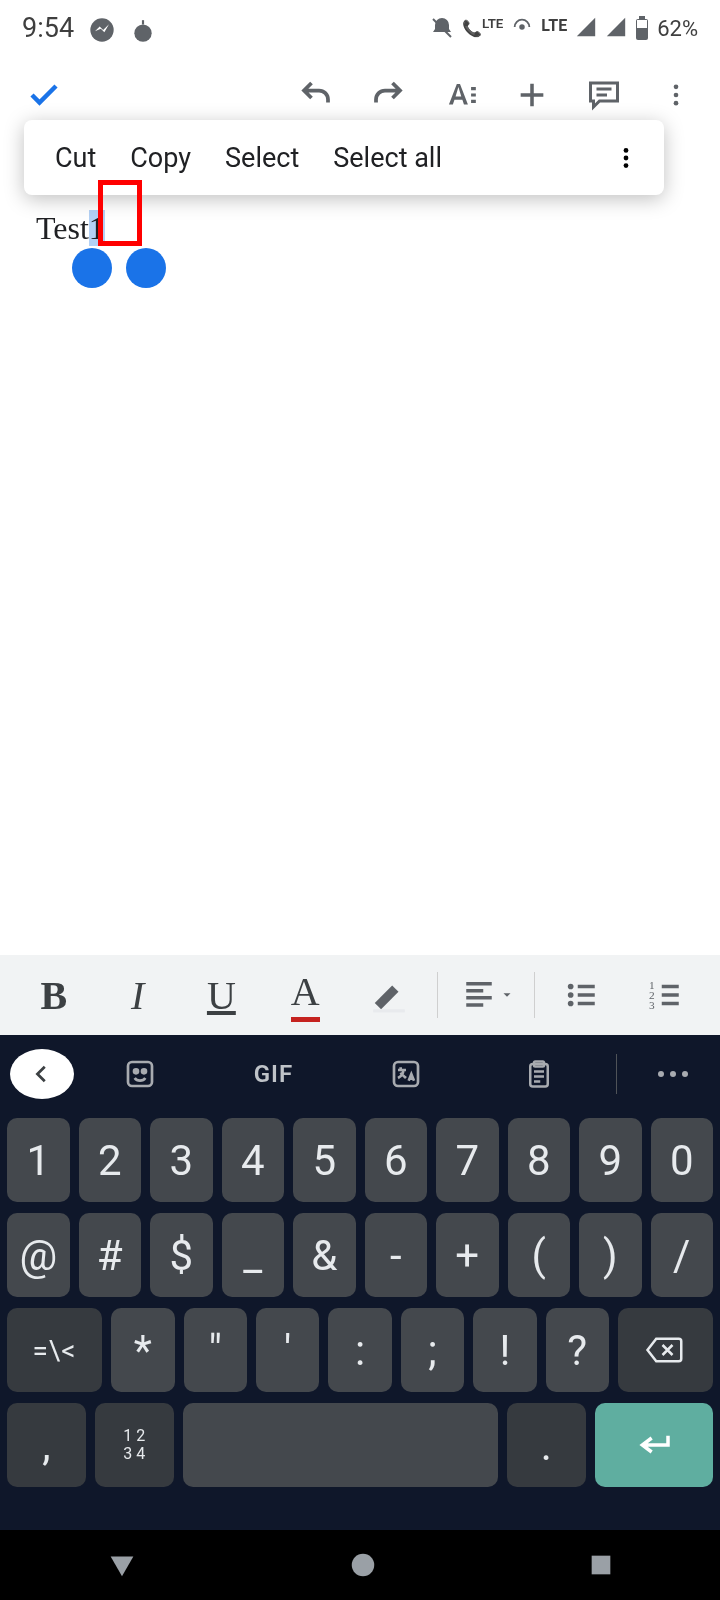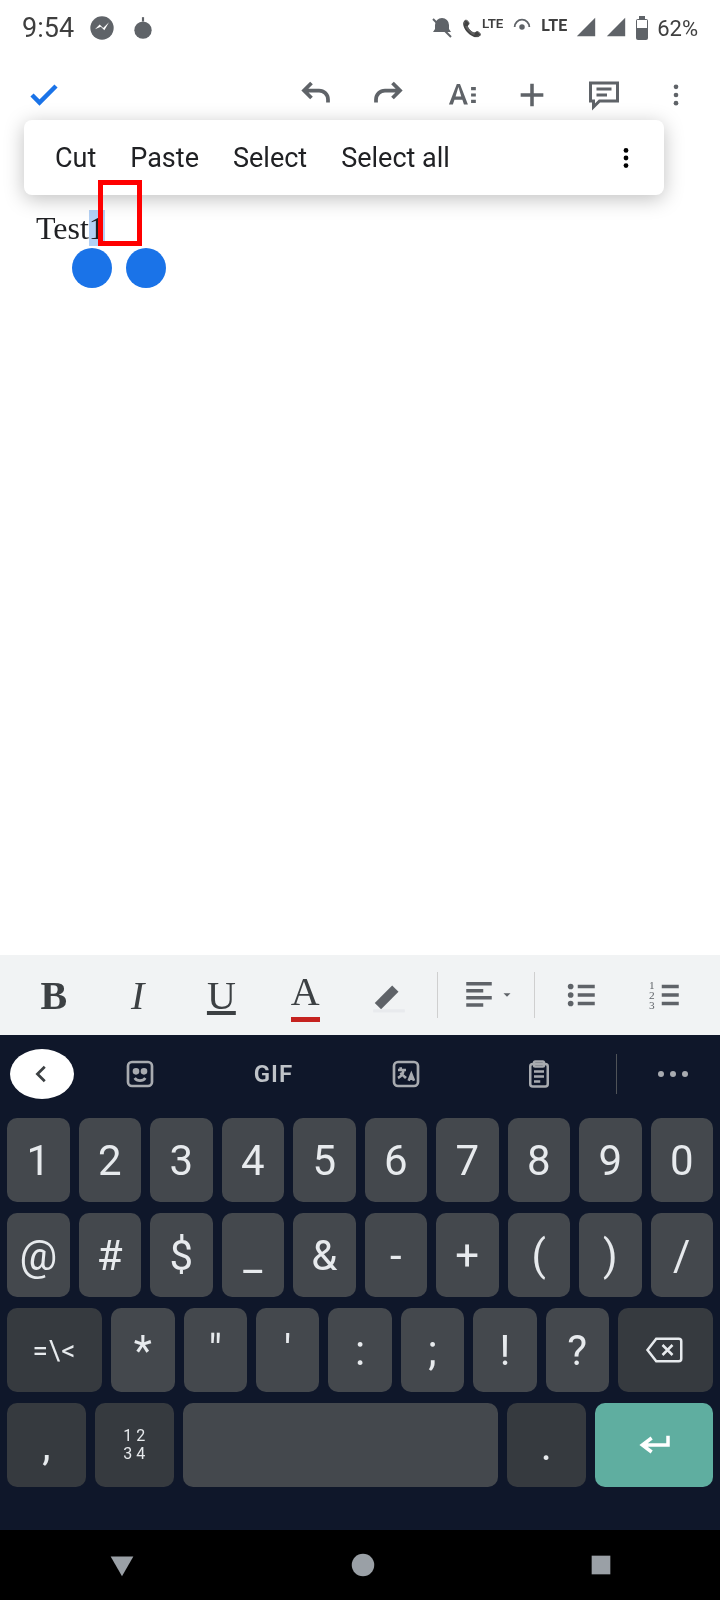--- a/index.html
+++ b/index.html
@@ -1,18 +1,18 @@
 <!DOCTYPE html>
 <html><head>
 <meta charset="utf-8">
 <style>
   * { box-sizing: border-box; margin: 0; padding: 0; }
   html, body { width: 720px; height: 1600px; font-family: Roboto, Arial, sans-serif; background: #fff; overflow: hidden; }
   .statusbar { display:flex; align-items:center; justify-content:space-between; height:56px; padding:0 22px; color:#3f3f3f; font-size:27px; }
-  .sb-left { display:flex; align-items:center; gap:14px; }
+  .sb-left { display:flex; align-items:flex-end; gap:14px; }
   .sb-right { display:flex; align-items:flex-start; gap:8px; font-size:22px; }
   .sb-ico { fill:#5f6368; }
   .appbar { display:flex; align-items:center; height:78px; padding:0 8px; }
   .appbar .spacer { flex:1; }
   .ab-btn { width:72px; height:72px; display:flex; align-items:center; justify-content:center; }
   .ab-ico { fill:#5f6368; }
   .ctx-menu { position:absolute; top:120px; left:24px; width:640px; height:75px; background:#fff; border-radius:8px; box-shadow:0 4px 20px rgba(0,0,0,0.25); display:flex; align-items:center; padding:4px 14px; z-index:5; }
   .ctx-item { font-size:27px; color:#202124; padding:0 17px; white-space:nowrap; }
   .ctx-more { width:48px; display:flex; align-items:center; justify-content:center; margin-left:auto; }
   .doc-area { position:relative; padding:16px 36px; }
@@ -119,21 +119,21 @@
     <svg class="ab-ico" width="28" height="28" viewBox="0 0 24 24">
         <circle cx="12" cy="5" r="2" fill="#5f6368"></circle>
         <circle cx="12" cy="12" r="2" fill="#5f6368"></circle>
         <circle cx="12" cy="19" r="2" fill="#5f6368"></circle>
       </svg>
   </div>
 </div>
 
 <div class="ctx-menu">
   <span class="ctx-item">Cut</span>
-  <span class="ctx-item">Paste</span>
+  <span class="ctx-item">Copy</span>
   <span class="ctx-item">Select</span>
   <span class="ctx-item">Select all</span>
   <div class="ctx-more">
     <svg width="26" height="26" viewBox="0 0 24 24">
         <circle cx="12" cy="5" r="2.2"></circle>
         <circle cx="12" cy="12" r="2.2"></circle>
         <circle cx="12" cy="19" r="2.2"></circle>
       </svg>
   </div>
 </div>

